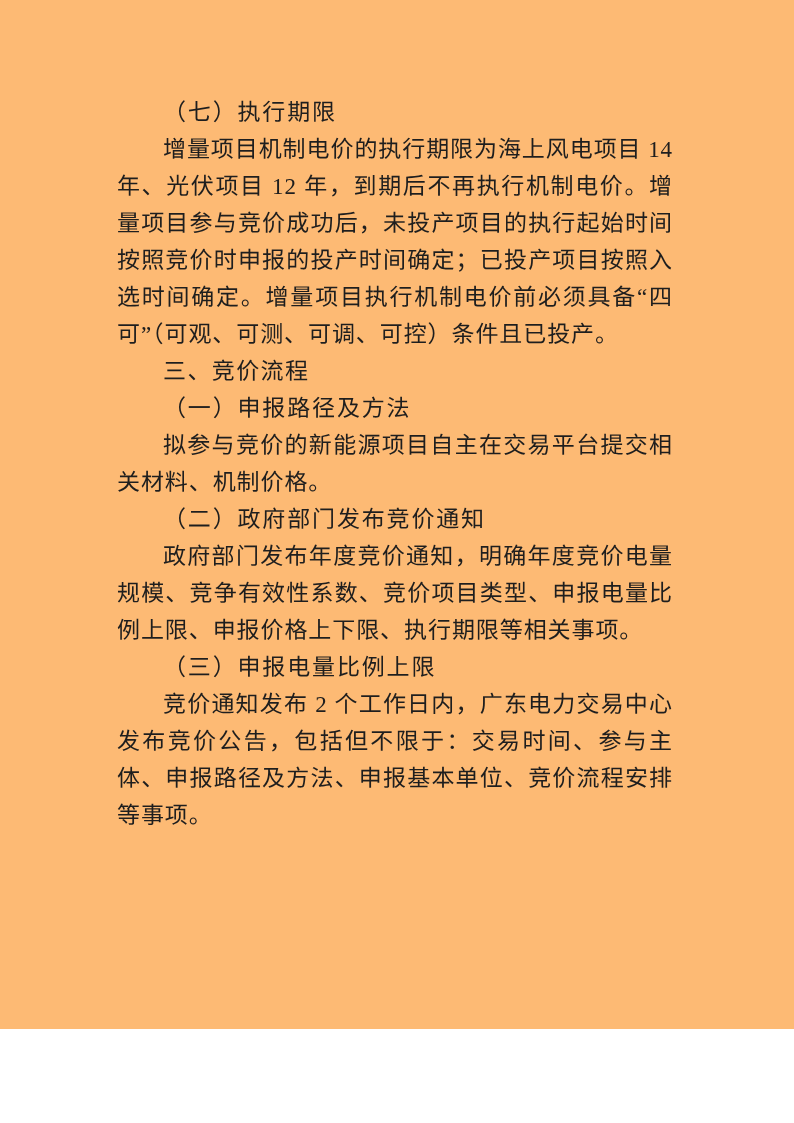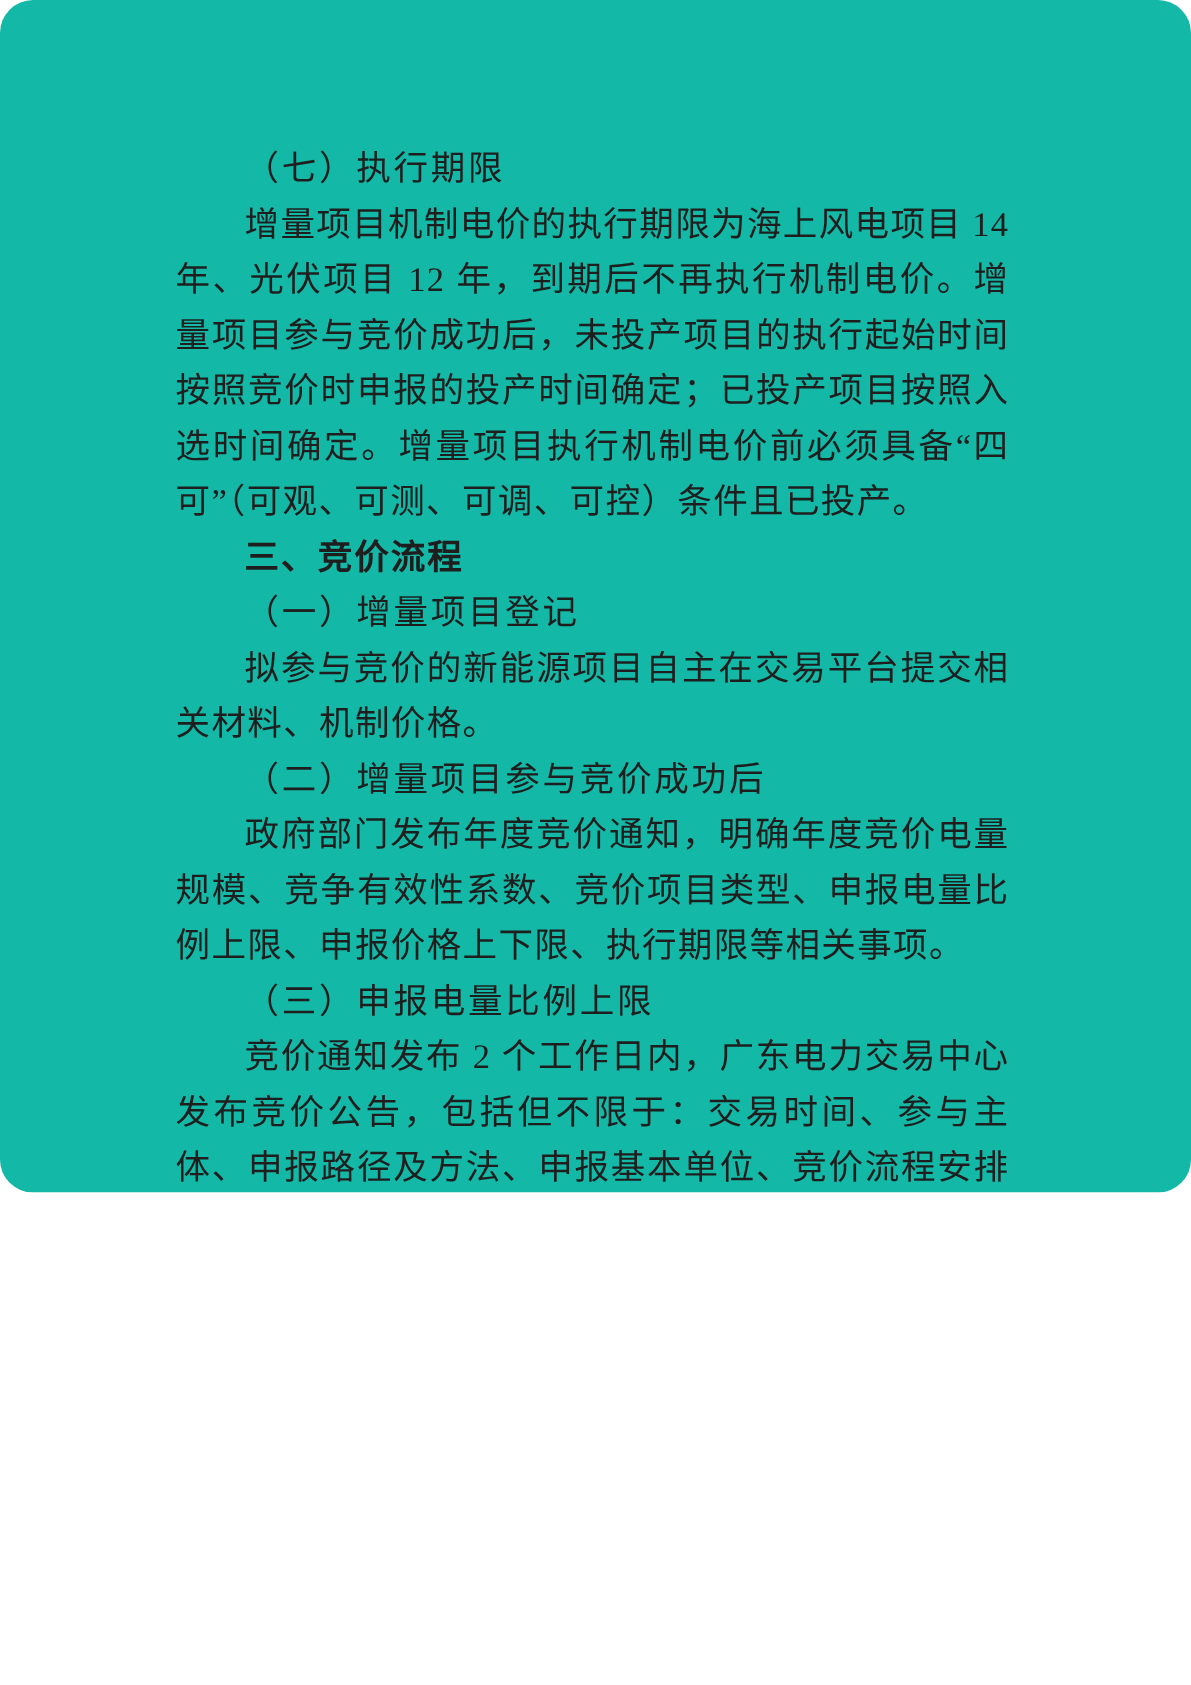--- a/index.html
+++ b/index.html
@@ -3,46 +3,45 @@
 <meta charset="utf-8">
 <style>
   html, body {
     margin: 0;
     padding: 0;
     background: #ffffff;
   }
   .page {
     position: relative;
     width: 794px;
-    height: 795px;
+    height: 1029px;
     margin: 0 auto;
-    background: #14b8a6;
+    background: #fdba74;
     overflow: hidden;
     font-family: "Liberation Serif", "DejaVu Serif", serif;
     color: #1e1e1e;
-    border-radius: 22px;
   }
   .content {
     position: absolute;
     left: 117px;
     top: 94px;
     width: 556px;
     font-size: 23px;
     line-height: 37px;
     text-align: justify;
     text-justify: inter-ideograph;
     letter-spacing: 0.04em;
   }
   .content p {
     margin: 0;
     padding: 0;
     text-indent: 2em;
   }
   .main-heading {
-    font-weight: bold;
+    font-weight: normal;
     font-family: "Liberation Sans", "DejaVu Sans", sans-serif;
     letter-spacing: 0.06em;
   }
   .sub-heading {
     letter-spacing: 0.08em;
   }
   .page-number {
     position: absolute;
     left: 0;
     right: 0;
@@ -54,21 +53,21 @@
   }
 </style>
 </head>
 <body>
 
 <div class="page">
   <div class="content">
       <p class="sub-heading">（七）执行期限</p>
       <p class="para">增量项目机制电价的执行期限为海上风电项目 14 年、光伏项目 12 年，到期后不再执行机制电价。增量项目参与竞价成功后，未投产项目的执行起始时间按照竞价时申报的投产时间确定；已投产项目按照入选时间确定。增量项目执行机制电价前必须具备“四可”（可观、可测、可调、可控）条件且已投产。</p>
       <p class="main-heading">三、竞价流程</p>
-      <p class="sub-heading">（一）增量项目登记</p>
+      <p class="sub-heading">（一）申报路径及方法</p>
       <p class="para">拟参与竞价的新能源项目自主在交易平台提交相关材料、机制价格。</p>
-      <p class="sub-heading">（二）增量项目参与竞价成功后</p>
+      <p class="sub-heading">（二）政府部门发布竞价通知</p>
       <p class="para">政府部门发布年度竞价通知，明确年度竞价电量规模、竞争有效性系数、竞价项目类型、申报电量比例上限、申报价格上下限、执行期限等相关事项。</p>
       <p class="sub-heading">（三）申报电量比例上限</p>
       <p class="para">竞价通知发布 2 个工作日内，广东电力交易中心发布竞价公告，包括但不限于：交易时间、参与主体、申报路径及方法、申报基本单位、竞价流程安排等事项。</p>
     </div>
   <div class="page-number">6</div>
 </div>
 
 </body></html>

